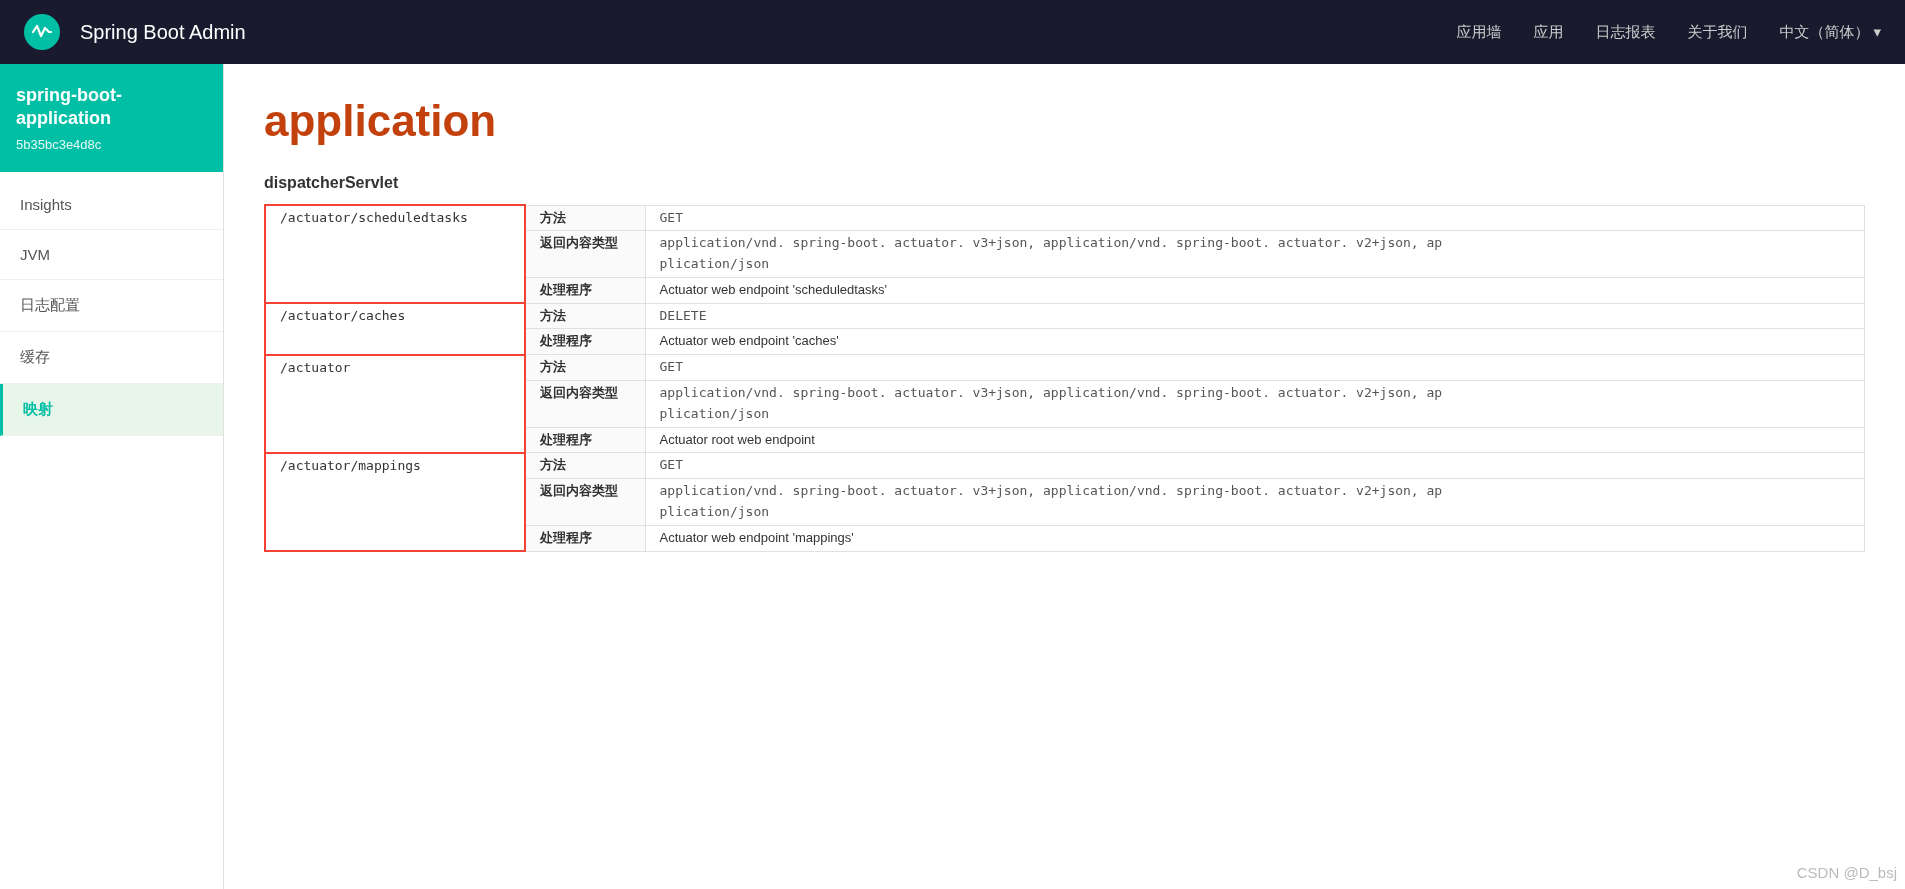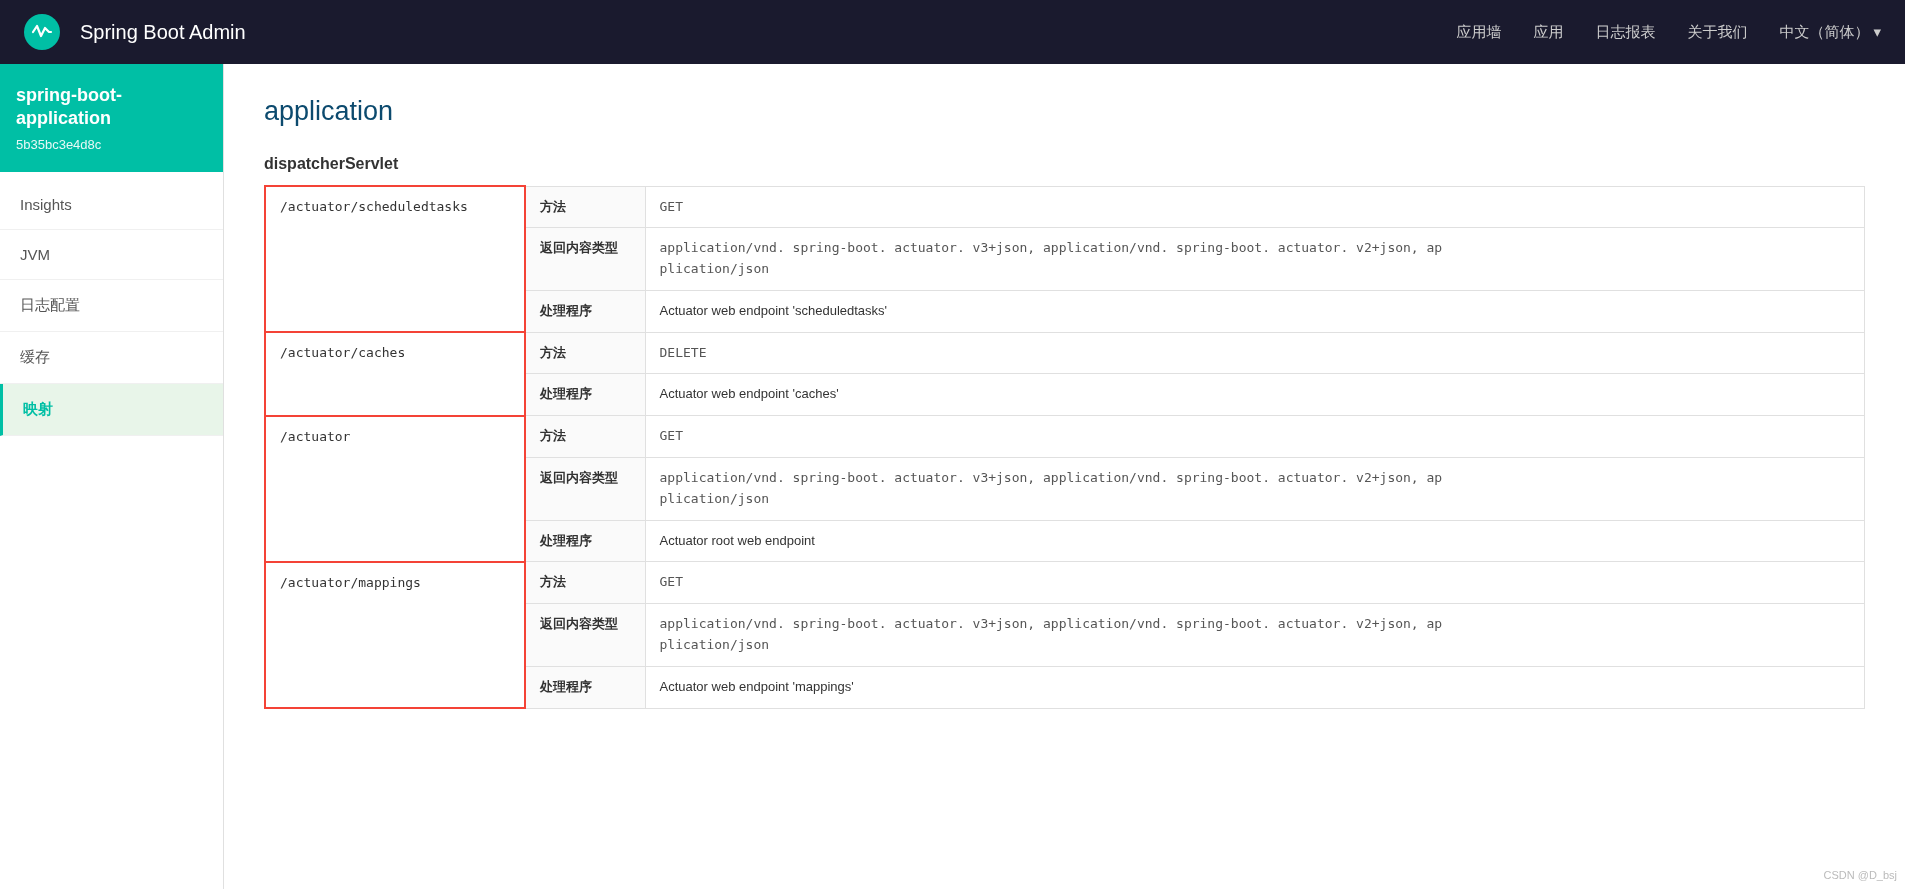--- a/index.html
+++ b/index.html
@@ -100,43 +100,43 @@
     }
 
     
     .main {
       flex: 1;
       overflow-y: auto;
       padding: 32px 40px;
       background: #fff;
     }
     .page-title {
-      font-size: 27px;
-      font-weight: 400;
-      color: #0c4a6e;
+      font-size: 44px;
+      font-weight: 700;
+      color: #c2410c;
       margin-bottom: 28px;
     }
 
     
     .section-title {
       font-size: 16px;
       font-weight: bold;
       color: #333;
       margin-bottom: 12px;
     }
 
     
     .mapping-table {
       width: 100%;
       border-collapse: collapse;
       border: 1px solid #e0e0e0;
       margin-bottom: 0;
     }
     .mapping-table td {
-      padding: 10px 14px;
+      padding: 2px 14px;
       border: 1px solid #e0e0e0;
       vertical-align: top;
       font-size: 13px;
       line-height: 1.6;
     }
     .label-cell {
       width: 120px;
       font-weight: bold;
       color: #333;
       background: #fafafa;
@@ -156,21 +156,21 @@
       padding: 10px 14px;
       width: 260px;
       color: #333;
     }
 
     
     .footer-watermark {
       position: fixed;
       bottom: 8px;
       right: 8px;
-      font-size: 11px;
+      font-size: 15px;
       color: #bbb;
     }
   </style>
 </head>
 <body>
 
 <header class="header">
   <div class="header-left">
     <div class="header-logo">
       <svg width="22" height="22" viewBox="0 0 22 22" fill="none">

